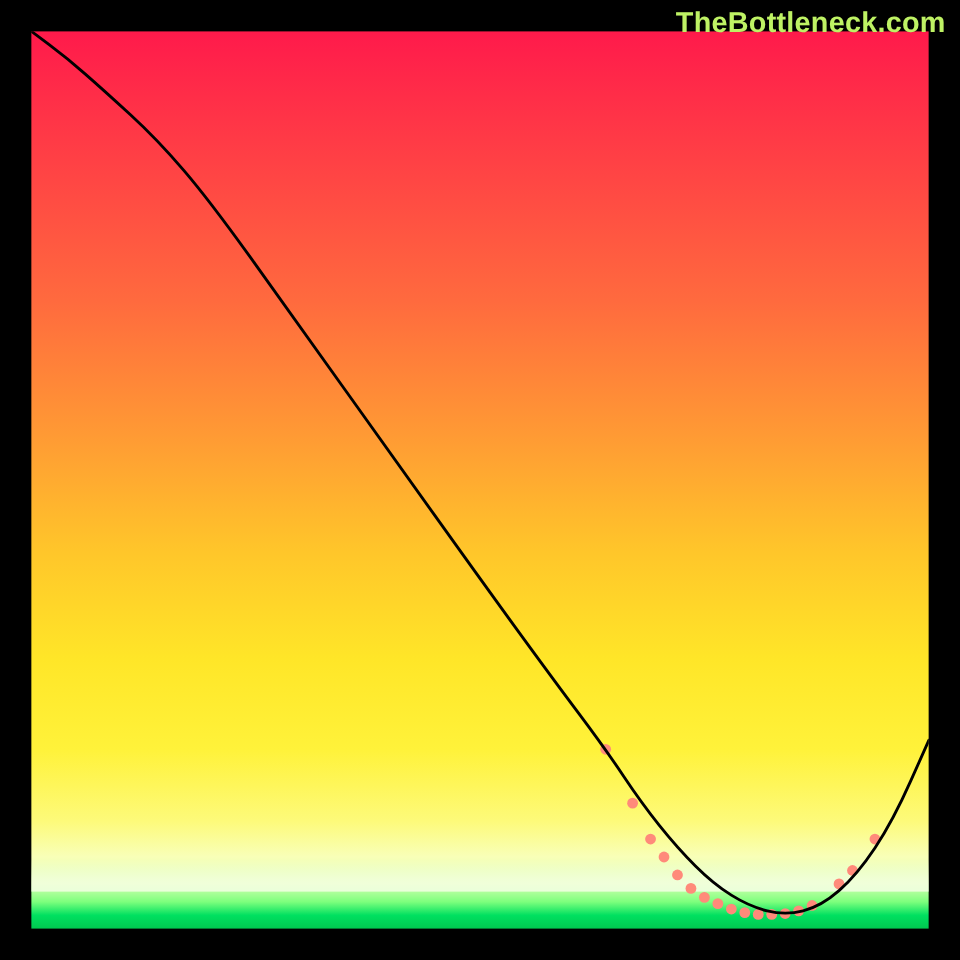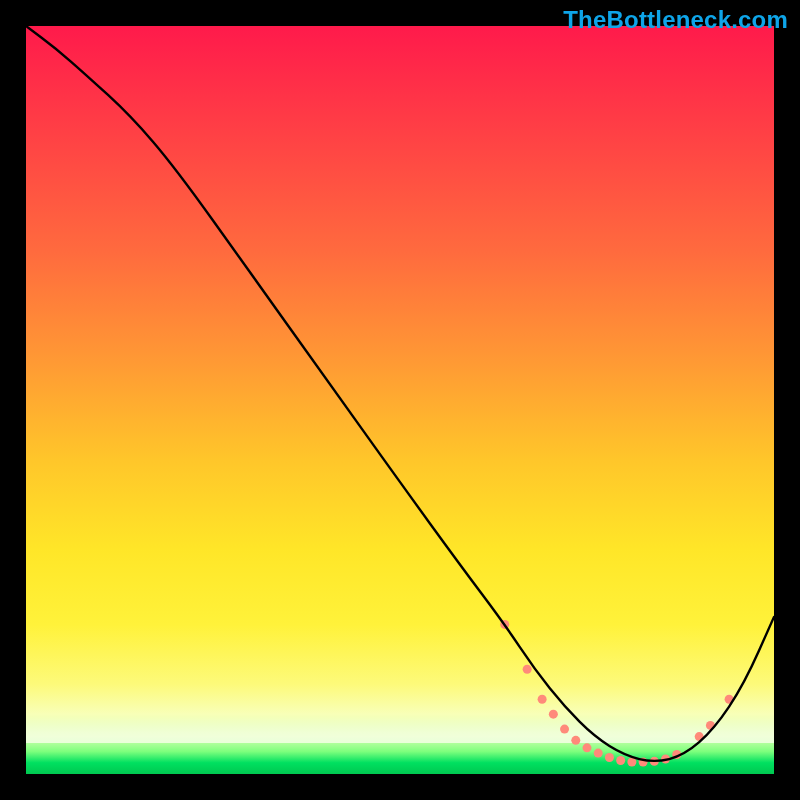--- a/index.html
+++ b/index.html
@@ -14,21 +14,21 @@
   .frame {
     position: relative;
     width: 800px;
     height: 800px;
     background: #000;
   }
   .watermark {
     position: absolute;
     top: 6px;
     right: 12px;
-    color: #0ea5e9;
+    color: #bef264;
     font-size: 24px;
     font-weight: 600;
     letter-spacing: 0.2px;
     z-index: 20;
   }
   .plot-area {
     position: absolute;
     left: 26px;
     top: 26px;
     width: 748px;

